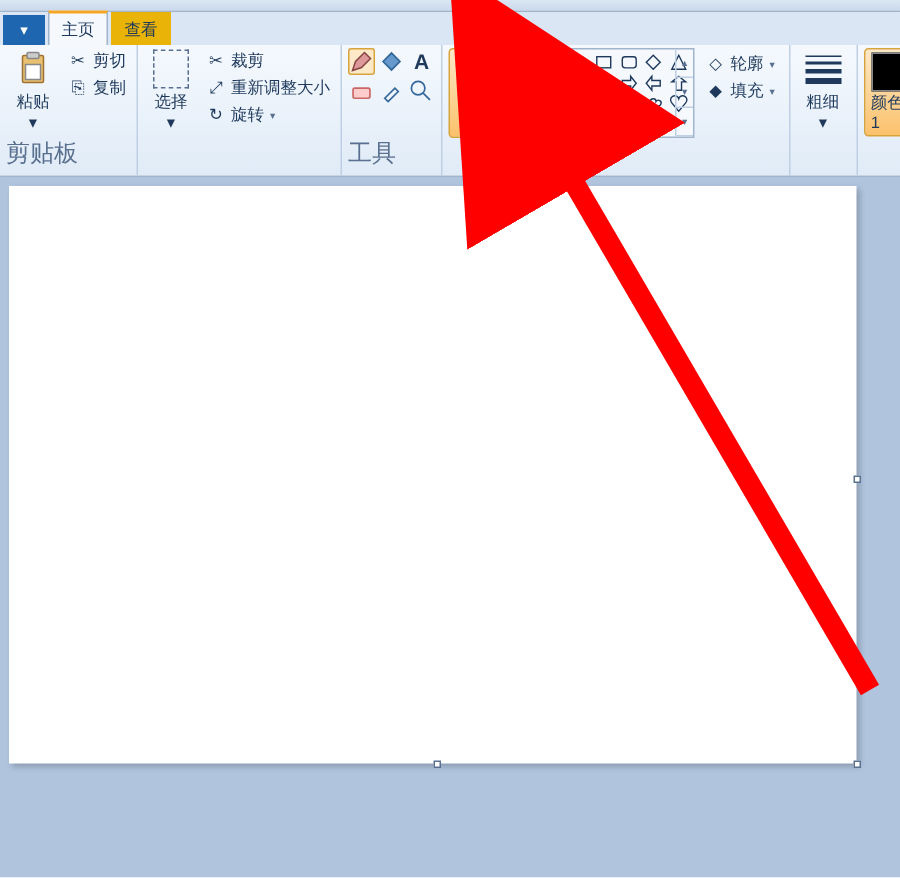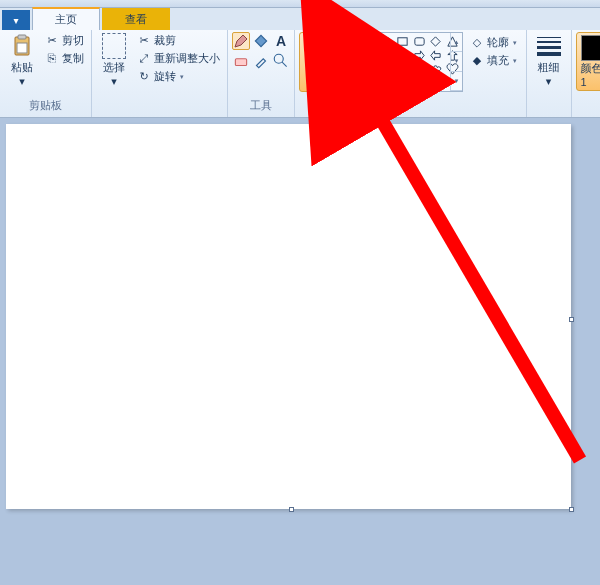--- a/index.html
+++ b/index.html
@@ -3,28 +3,28 @@
 <meta charset="utf-8">
 <style>
 * { margin: 0; padding: 0; box-sizing: border-box; font-family: "Microsoft YaHei", sans-serif; font-size: 11px; }
 body { width: 600px; height: 585px; background: #fff; overflow: hidden; position: relative; }
 
 .titlebar { height: 8px; background: linear-gradient(#dae6f3, #cad9ec); border-bottom: 1px solid #a0b4cc; }
 
 .tabs { height: 22px; background: #dae6f3; display: flex; align-items: flex-end; padding-left: 2px; }
 .file-tab { width: 28px; height: 20px; background: #1e66b0; display: flex; align-items: center; justify-content: center; margin-right: 2px; }
 .file-tab span { color: #fff; font-size: 10px; }
-.tab { padding: 3px 22px; background: #f5f9fe; border: 1px solid #a0b4cc; border-bottom: none; margin-right: 2px; color: #1e395b; }
+.tab { padding: 3px 8px; background: #f5f9fe; border: 1px solid #a0b4cc; border-bottom: none; margin-right: 2px; color: #1e395b; }
 .tab.active { background: #f5f9fe; border-top: 2px solid #f5a623; }
 .tab.inactive { background: #eab308; border-color: transparent; }
 
 .ribbon { height: 88px; background: linear-gradient(#f5f9fe, #e0ebf7); border-bottom: 1px solid #a0b4cc; display: flex; }
 .group { border-right: 1px solid #c0d0e4; padding: 2px 4px; display: flex; flex-direction: column; height: 100%; }
 .group-body { flex: 1; display: flex; align-items: flex-start; gap: 2px; }
-.group-label { text-align: center; color: #5a7090; font-size: 11px; padding-bottom: 2px; }
+.group-label { color: #5a7090; font-size: 16px; padding-bottom: 2px; }
 
 .big-btn { display: flex; flex-direction: column; align-items: center; padding: 2px 4px; min-width: 36px; color: #1e395b; cursor: pointer; }
 .big-btn .ico { width: 24px; height: 24px; margin-bottom: 2px; display: flex; align-items: center; justify-content: center; }
 .big-btn.active { background: linear-gradient(#fde8c7,#fbc16b); border: 1px solid #d9a33c; border-radius: 3px; }
 
 .small-col { display: flex; flex-direction: column; gap: 1px; }
 .small-btn { display: flex; align-items: center; gap: 3px; padding: 1px 3px; color: #1e395b; cursor: pointer; white-space: nowrap; }
 .small-btn .ico { width: 14px; height: 14px; display: inline-flex; align-items: center; justify-content: center; }
 .small-btn .dd { font-size: 7px; color: #5a7090; margin-left: 1px; }
 

